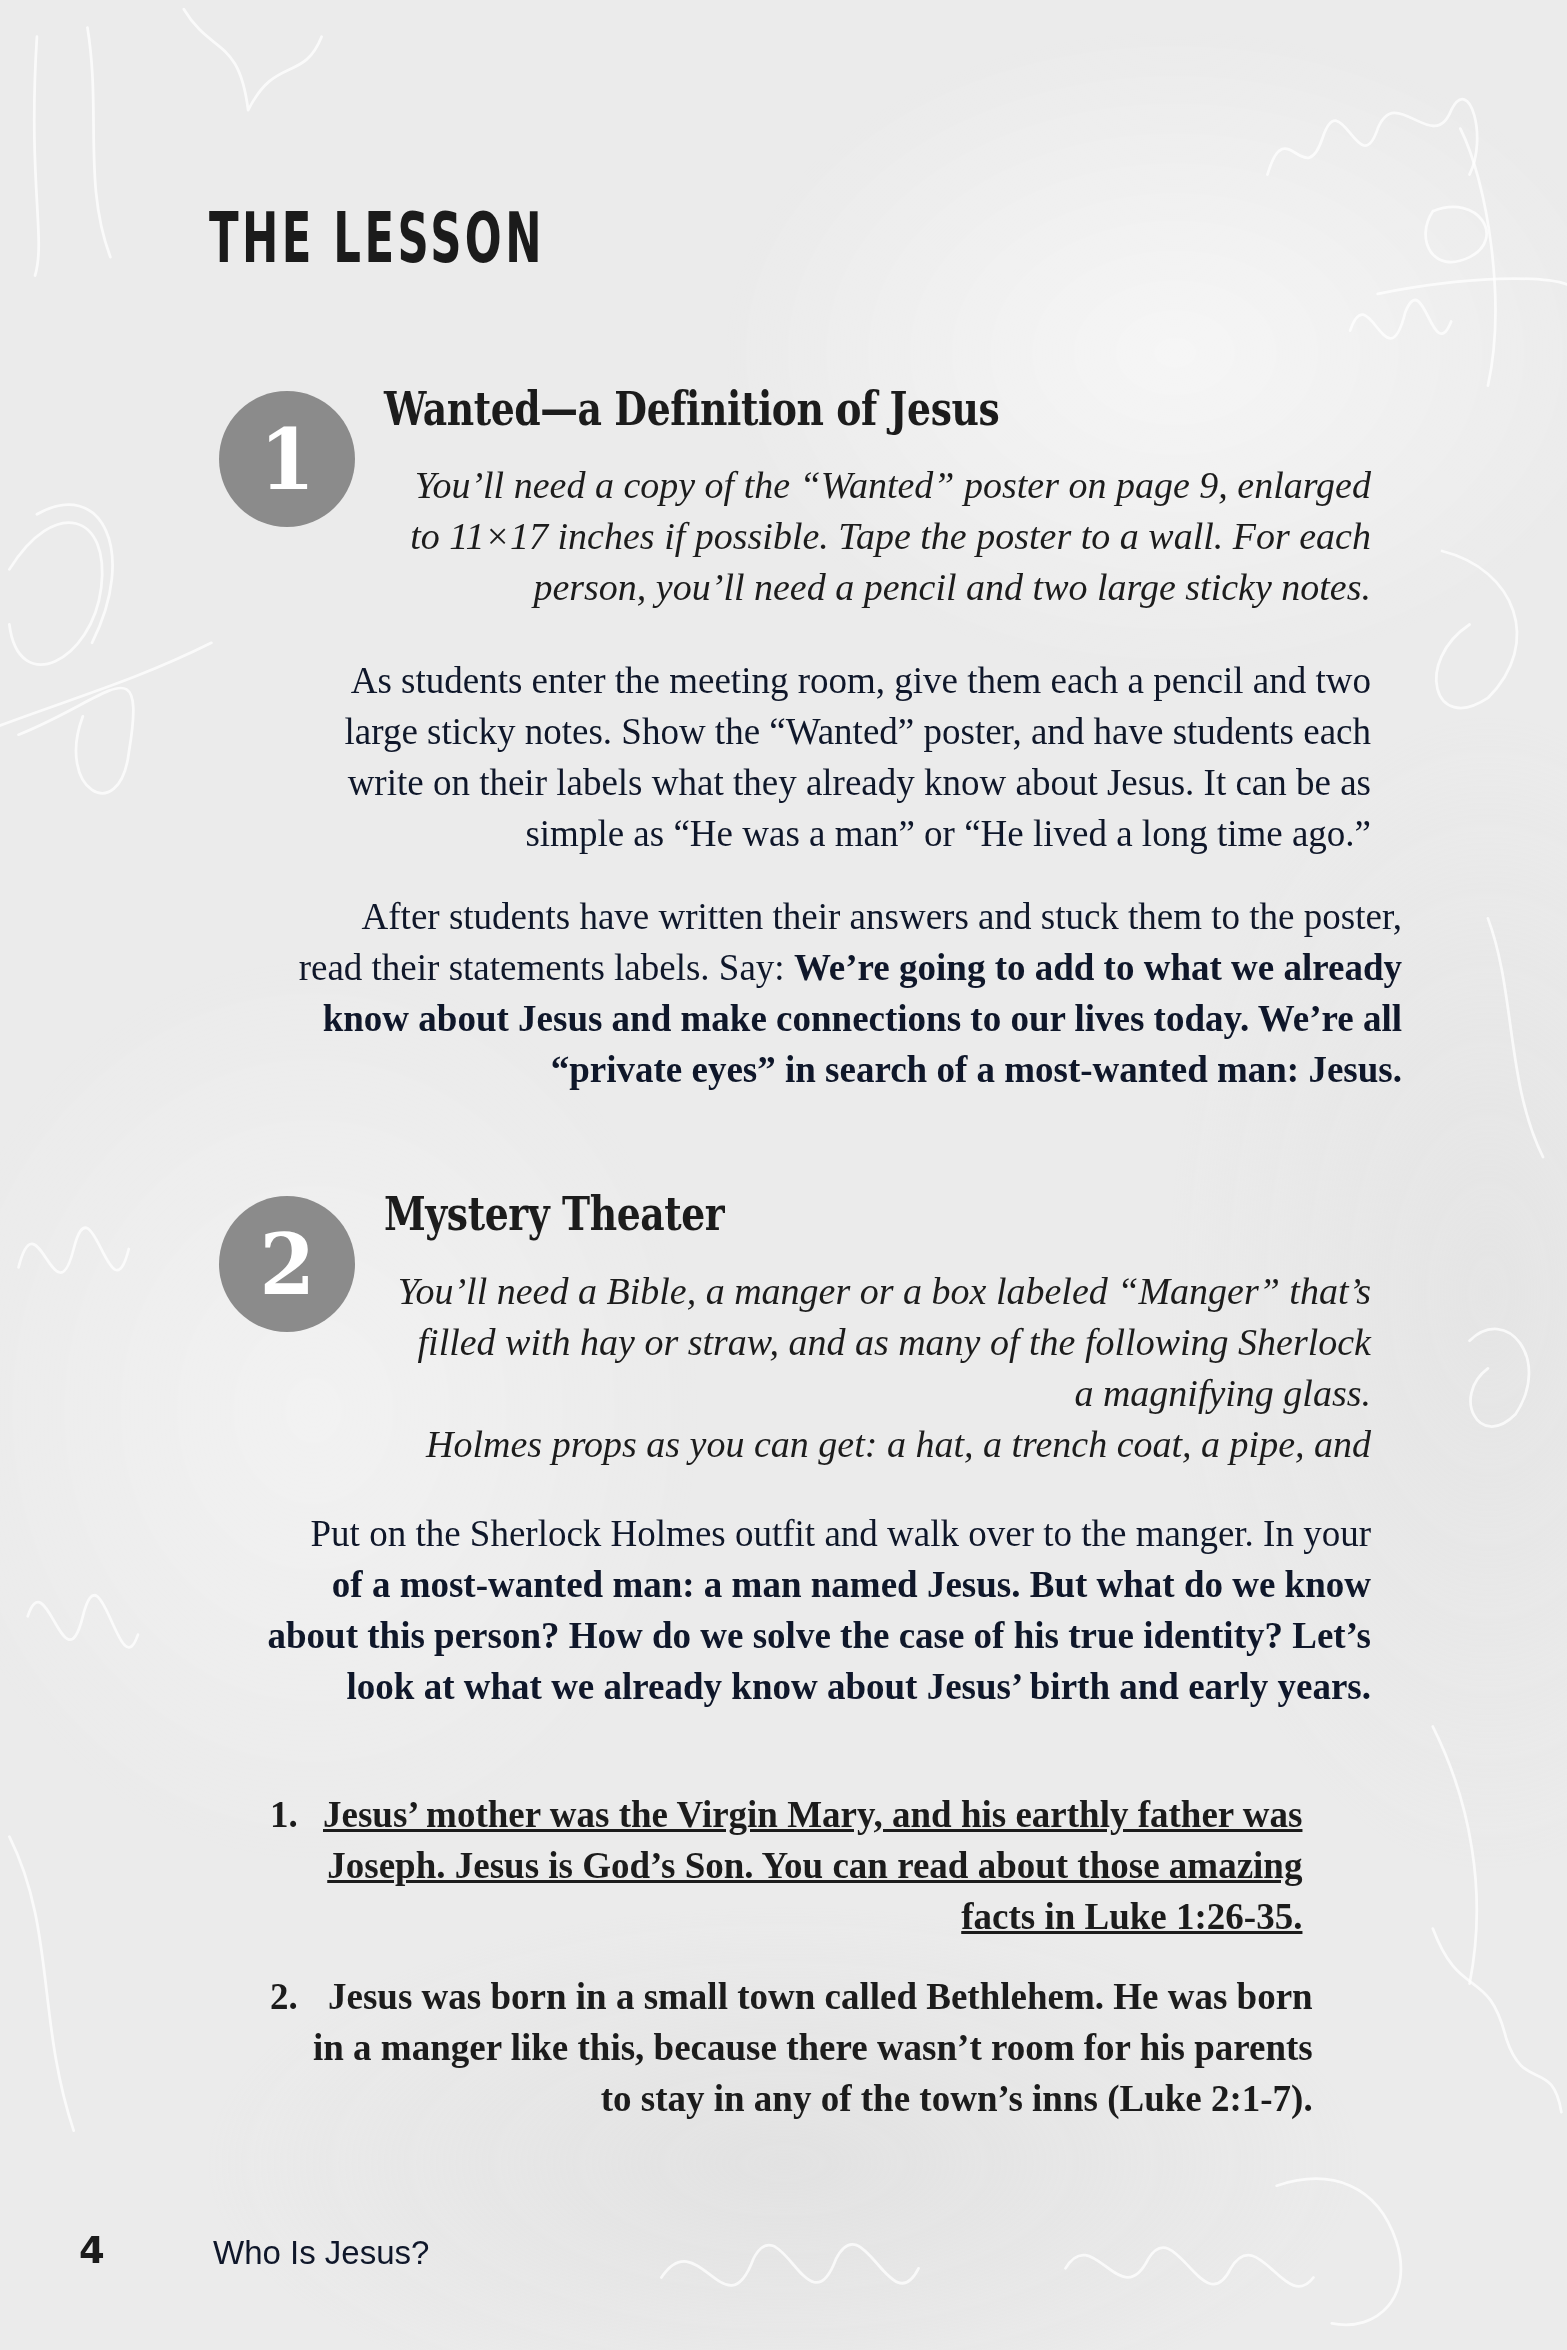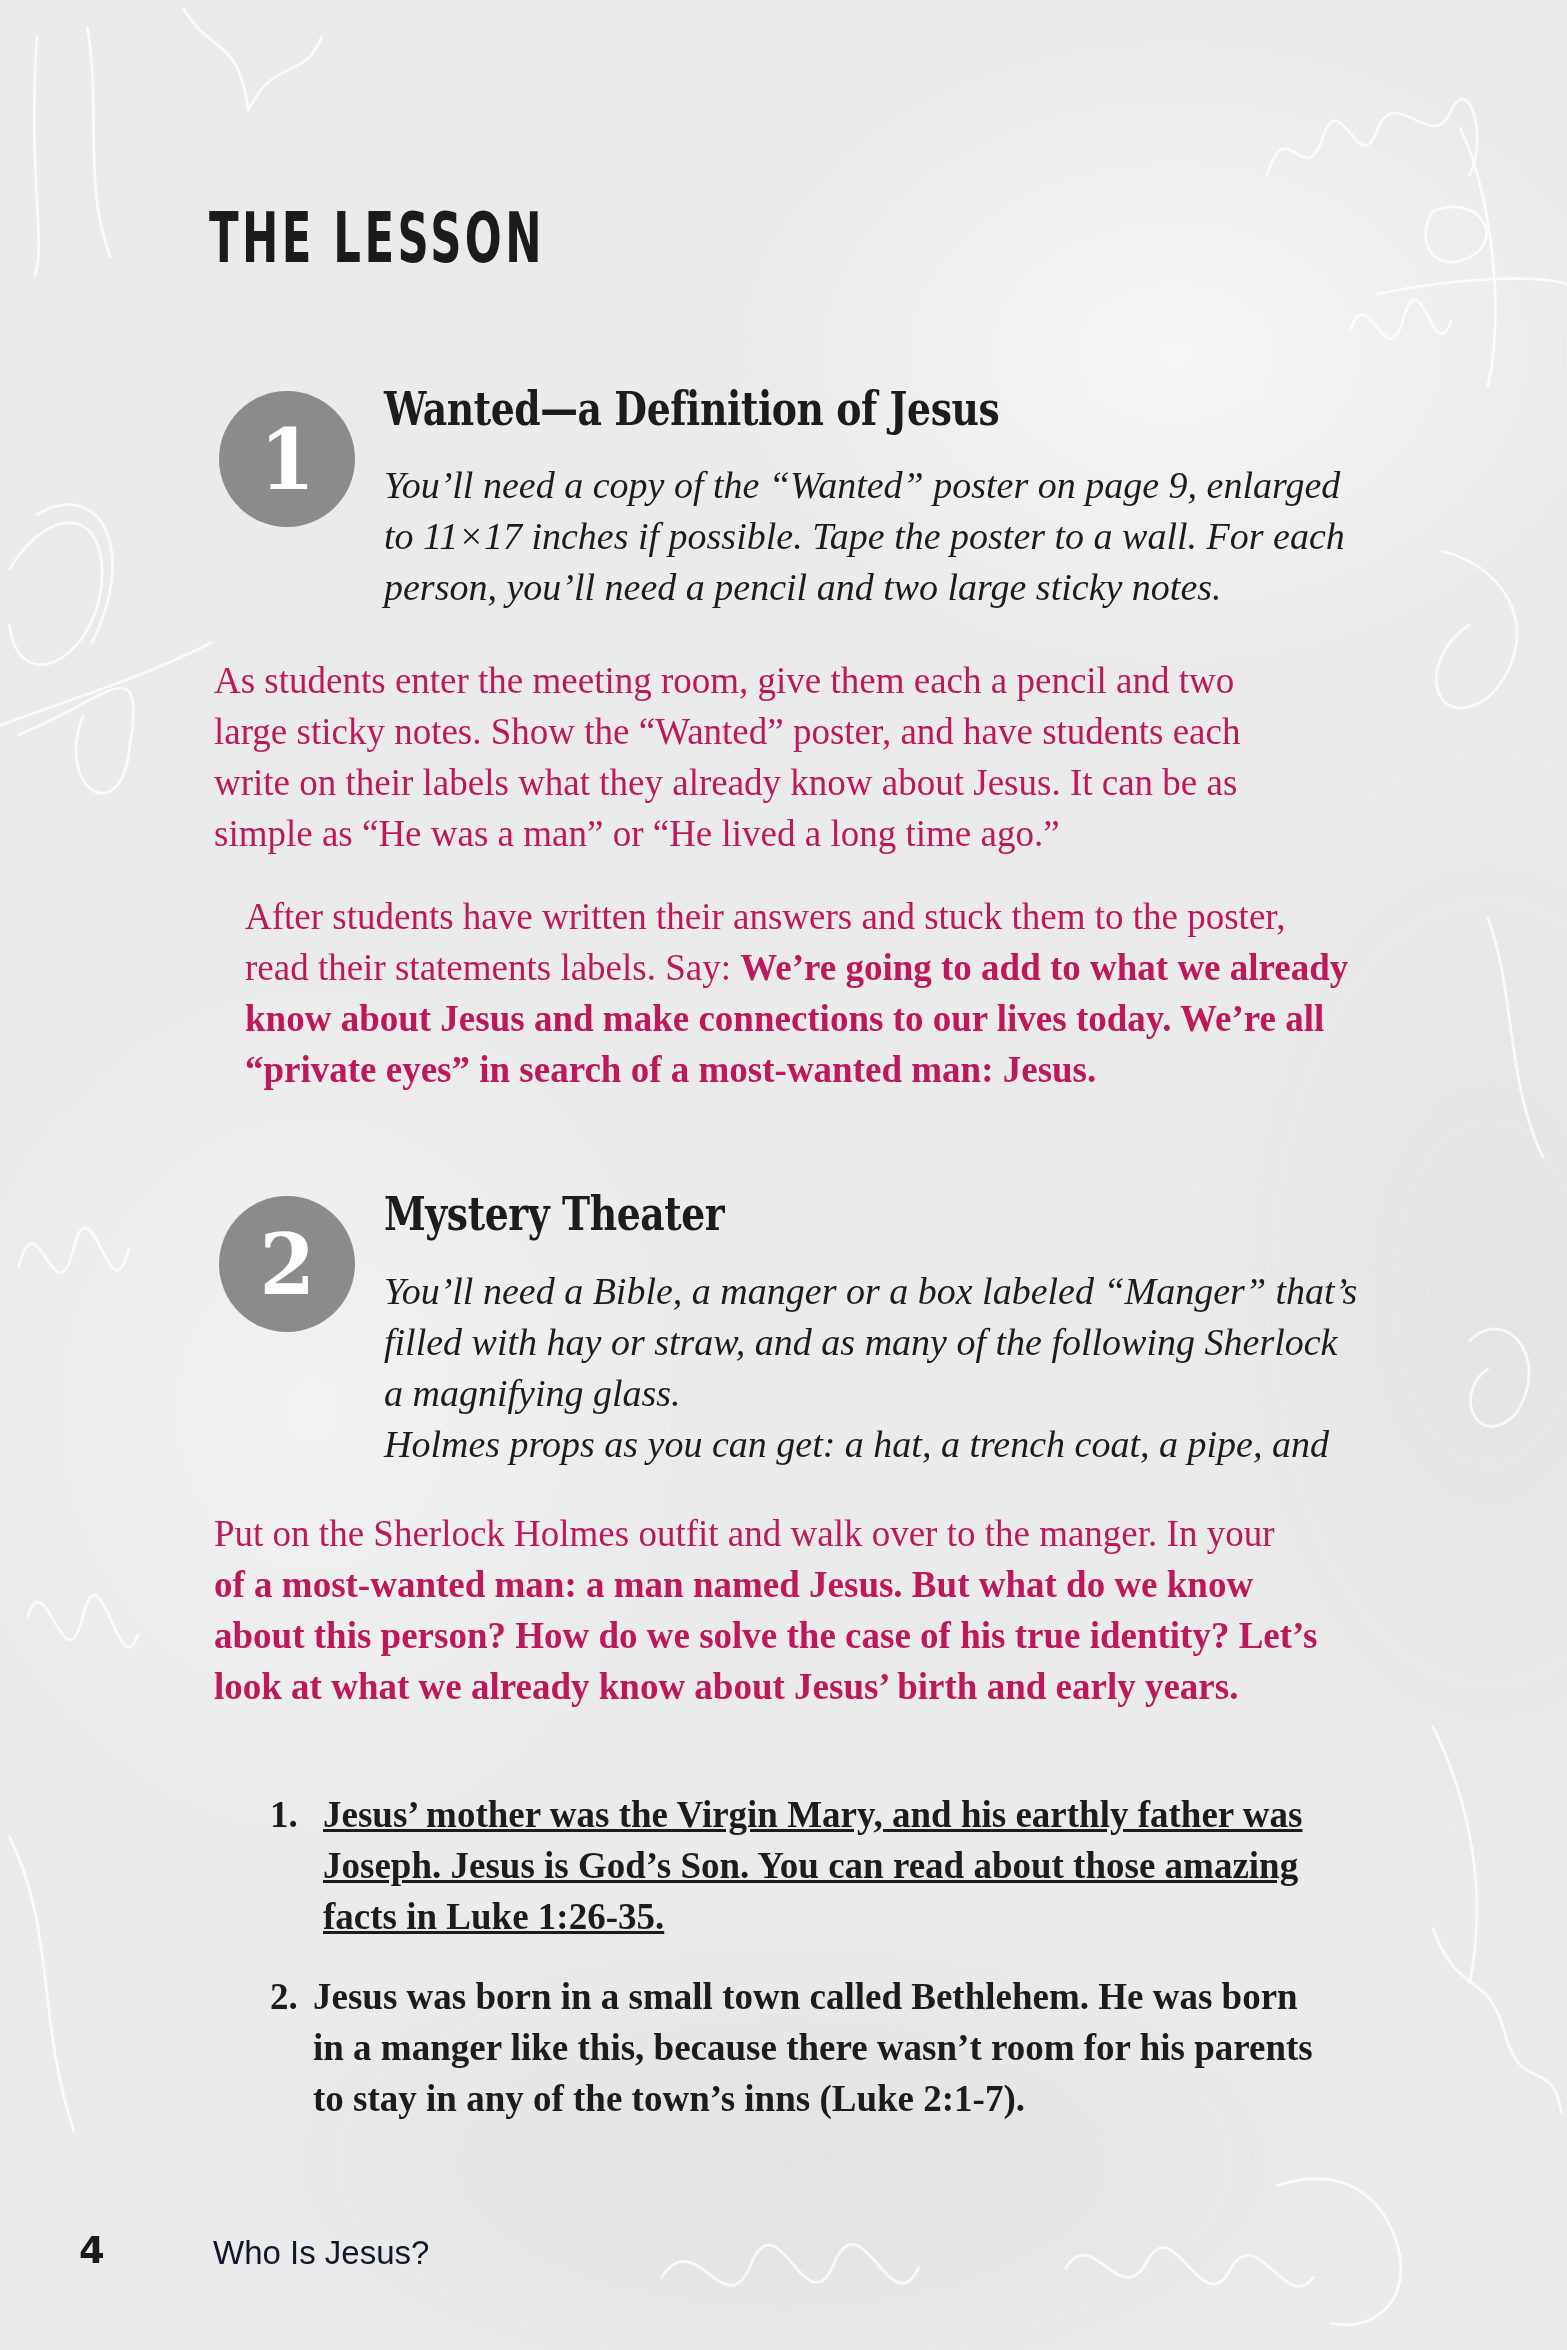--- a/index.html
+++ b/index.html
@@ -40,25 +40,25 @@
     font-size: 46px; line-height: 55px; color: #1c1c1c;
     white-space: nowrap; transform: scaleX(0.82); transform-origin: left top;
     letter-spacing: -0.5px;
   }
 
   .prep {
     font-family: "Liberation Serif", serif; font-style: italic;
     font-size: 38px; line-height: 51px; color: #1c1c1c;
     width: 987px;
   }
-  .prep .line, .body-text .line, .list-item .line { display: block; white-space: nowrap; }
+  .prep .line, .body-text .line, .list-item .line { display: block; white-space: nowrap; text-align: right; }
 
   .body-text {
     font-family: "Liberation Serif", serif;
-    font-size: 37px; line-height: 51px; color: #be185d;
+    font-size: 37px; line-height: 51px; color: #0f172a;
     width: 1157px;
   }
   .b { font-weight: bold; }
 
   .list-num {
     font-family: "Liberation Serif", serif; font-weight: bold;
     font-size: 37px; line-height: 51px; color: #1c1c1c;
   }
   .list-item {
     font-family: "Liberation Serif", serif; font-weight: bold;

